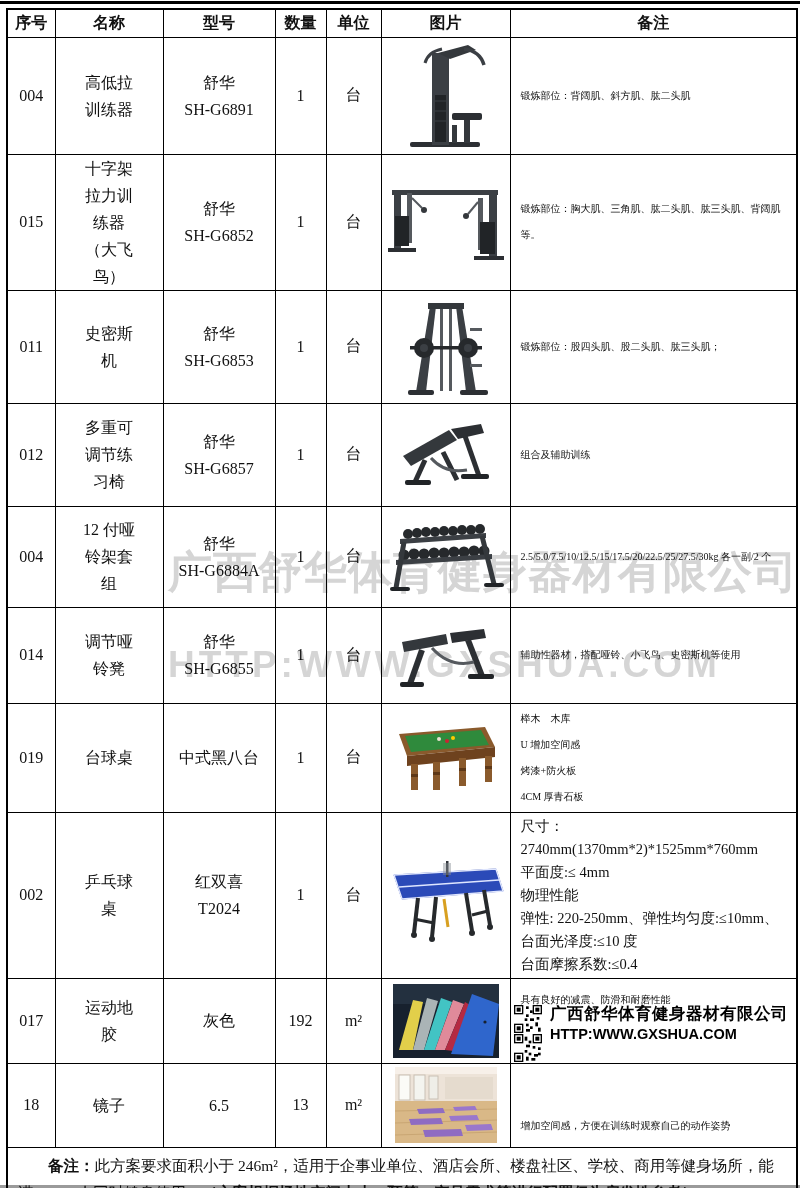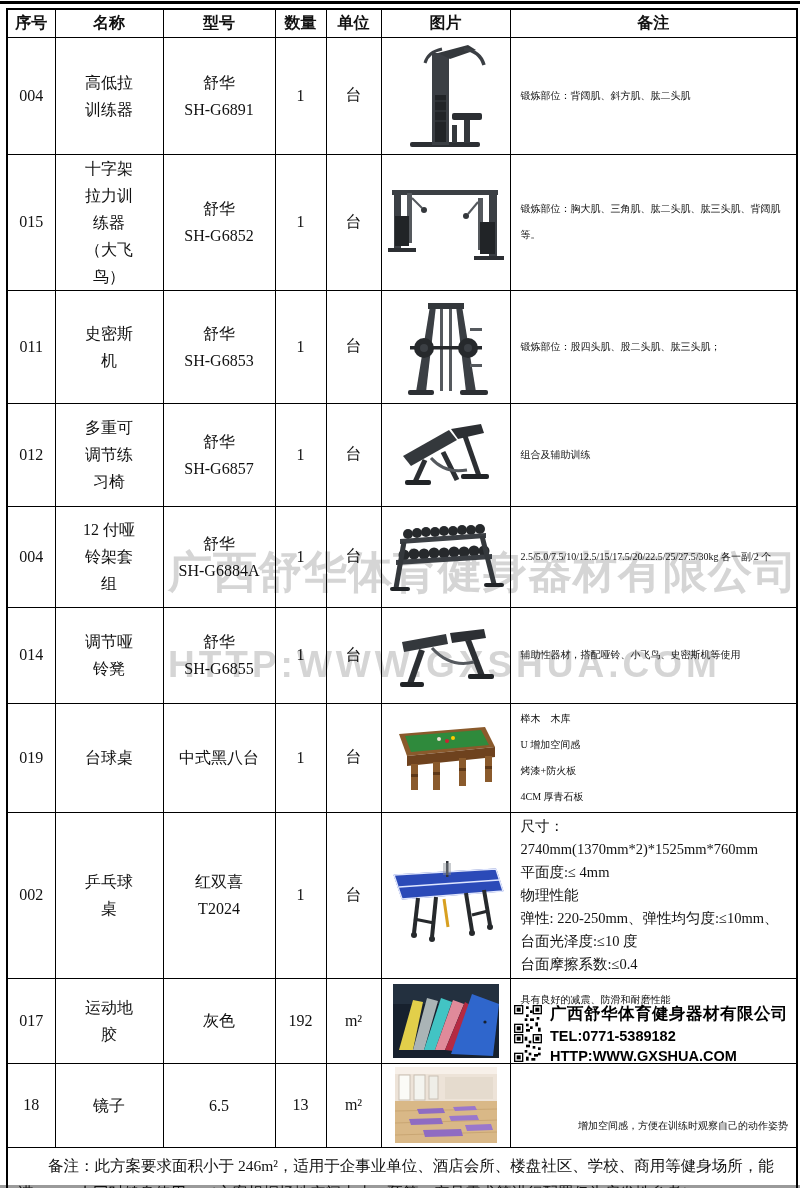--- a/index.html
+++ b/index.html
@@ -43,21 +43,21 @@
     font-family: "Liberation Sans", sans-serif; font-weight: bold; color: #000; }
   #stamp .qr-col { position: absolute; left: 0; top: 2px; width: 30px; }
   #stamp .qr { display: block; margin-bottom: 1px; }
   #stamp .txt-col { margin-left: 36px; }
   #stamp-company { font-size: 16.5px; line-height: 21px; letter-spacing: 0.5px; white-space: nowrap; }
   #stamp-tel { font-size: 14.5px; line-height: 20px; margin-top: 2px; }
   #stamp-url { font-size: 14.5px; line-height: 20px; }
 
   #footnote-cell { text-align: left; padding: 4px 12px 4px 10px; font-size: 15.5px; line-height: 27px; }
   #footnote-cell p { text-indent: 30px; }
-  .fn-bold { font-family: "Liberation Sans", sans-serif; font-weight: normal; }
+  .fn-bold { font-family: "Liberation Sans", sans-serif; font-weight: bold; }
 </style>
 </head>
 <body>
 
 <div id="page">
   <div id="top-rule"></div>
 
   <div id="watermark">
     <div id="wm-company">广西舒华体育健身器材有限公司</div>
     <div id="wm-url">HTTP:WWW.GXSHUA.COM</div>
@@ -394,21 +394,21 @@
             <line x1="0" y1="68" x2="102" y2="65" stroke="#c9a673" stroke-width="1"></line>
             <polygon points="22,42 48,41 50,46 24,47" fill="#8f6cc2"></polygon>
             <polygon points="58,40 80,39 82,43 60,44" fill="#9a77cc"></polygon>
             <polygon points="14,52 46,51 48,57 16,58" fill="#8f6cc2"></polygon>
             <polygon points="54,49 82,48 84,53 56,54" fill="#9a77cc"></polygon>
             <polygon points="28,63 66,62 68,69 30,70" fill="#8f6cc2"></polygon>
             <polygon points="70,58 96,57 98,63 72,64" fill="#9a77cc"></polygon>
           </svg>
         </div>
       </td>
-      <td class="c-remark" style="vertical-align:bottom; padding-bottom:8px;text-align:right;">增加空间感，方便在训练时观察自己的动作姿势</td>
+      <td class="c-remark" style="vertical-align:bottom; padding-bottom:8px;">增加空间感，方便在训练时观察自己的动作姿势</td>
     </tr>
 
     <tr style="height:56px">
       <td colspan="7" id="footnote-cell">
         <p><span class="fn-bold">备注：</span><span>此方案要求面积小于 246m²，适用于企事业单位、酒店会所、楼盘社区、学校、商用等健身场所，能满 20-30 人同时健身使用。</span><span class="fn-bold">（方案根据场地空间大小、预算、产品需求等进行配置仅为启发性参考）</span></p>
       </td>
     </tr>
   </tbody>
     </table>
 
@@ -468,19 +468,18 @@
           <rect x="11" y="14" width="2" height="2"></rect>
             <rect x="15" y="15" width="3" height="2"></rect>
             <rect x="9" y="17" width="2" height="3"></rect>
           <rect x="13" y="18" width="3" height="2"></rect>
             <rect x="18" y="14" width="2" height="2"></rect>
         </g>
       </svg>
     </div>
     <div class="txt-col">
       <div id="stamp-company">广西舒华体育健身器材有限公司</div>
-      <div id="stamp-tel">TEL:0771-5389182</div>
       <div id="stamp-url">HTTP:WWW.GXSHUA.COM</div>
     </div>
   </div>
 
   <div id="bottom-rule"></div>
 </div>
 
 </body></html>

